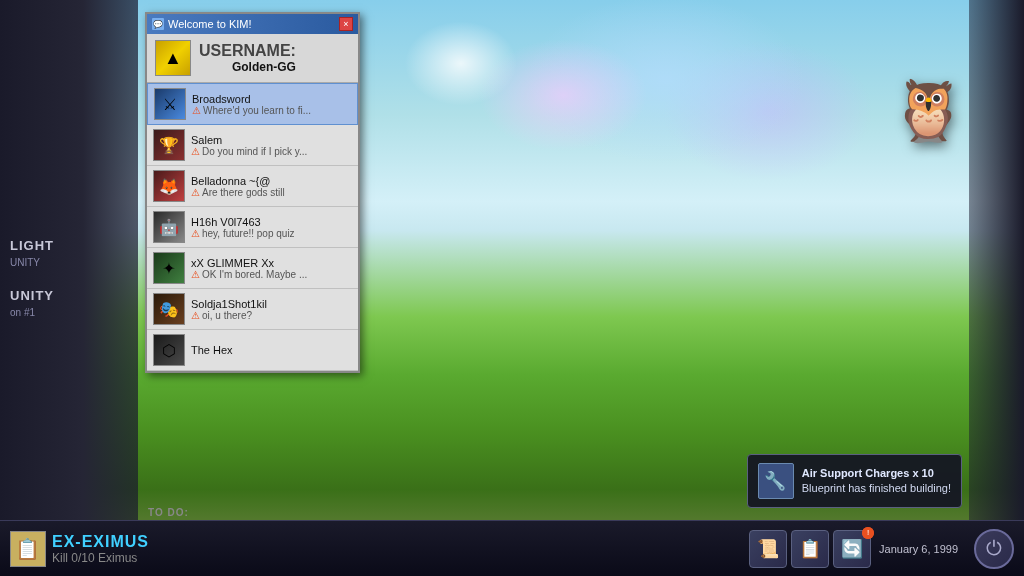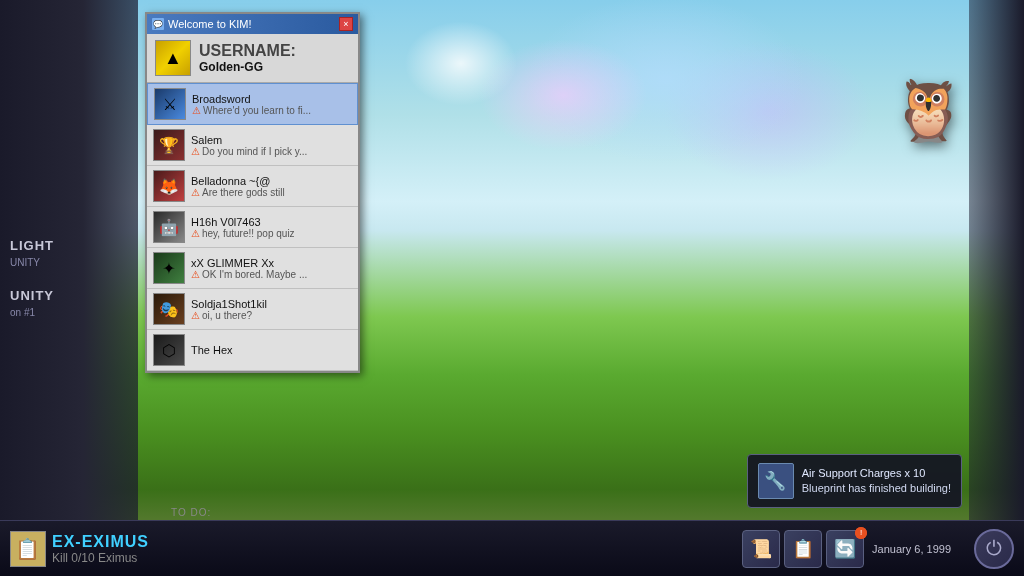--- a/index.html
+++ b/index.html
@@ -136,20 +136,21 @@
     .kim-user-info .label {
       font-weight: bold;
       font-size: 16px;
       color: #444;
     }
 
     .kim-user-info .name {
       font-size: 12px;
       font-weight: bold;
       color: #111;
+      text-align: right;
     }
 
     
     .kim-contacts {
       background: #e0e0e0;
     }
 
     .kim-contact {
       display: flex;
       align-items: center;
@@ -300,21 +301,21 @@
     }
 
     .taskbar-icon-btn {
       position: relative;
     }
 
     .taskbar-date {
       color: #c0c0d0;
       font-size: 11px;
       text-align: right;
-      margin-right: 15px;
+      margin-right: 8px;
     }
 
     .power-btn {
       width: 40px;
       height: 40px;
       background: linear-gradient(135deg, #3a3a5a, #2a2a4a);
       border: 2px solid #6a6a9a;
       border-radius: 50%;
       display: flex;
       align-items: center;
@@ -352,21 +353,21 @@
       flex-shrink: 0;
     }
 
     .notif-text {
       color: #d0d8f0;
       font-size: 11px;
       line-height: 1.4;
     }
 
     .notif-text .title {
-      font-weight: normal;
+      font-weight: bold;
       color: #e0e8ff;
     }
 
     
     .owl-character {
       position: absolute;
       right: 55px;
       top: 50px;
       width: 80px;
       height: 120px;
@@ -377,24 +378,23 @@
       filter: drop-shadow(2px 4px 6px rgba(0,0,0,0.5));
     }
 
     
     .todo-label {
       position: absolute;
       bottom: 58px;
       left: 148px;
       color: #888;
       font-size: 10px;
-      font-weight: normal;
+      font-weight: bold;
       letter-spacing: 1px;
       text-transform: uppercase;
-      margin-left: 23px;
     }
 
     
     .right-panel {
       position: absolute;
       right: 0; top: 0; bottom: 0;
       width: 55px;
       background: linear-gradient(270deg, #1a1a2a 0%, rgba(25,25,45,0.5) 100%);
     }
   </style>

